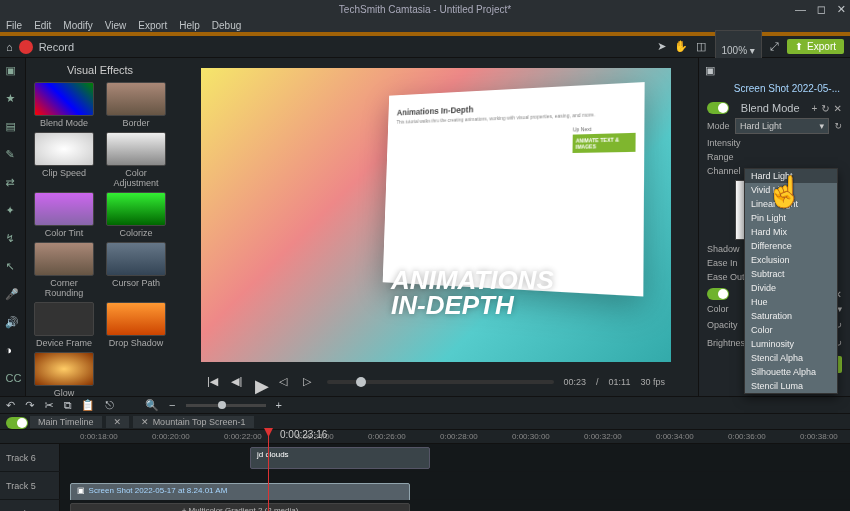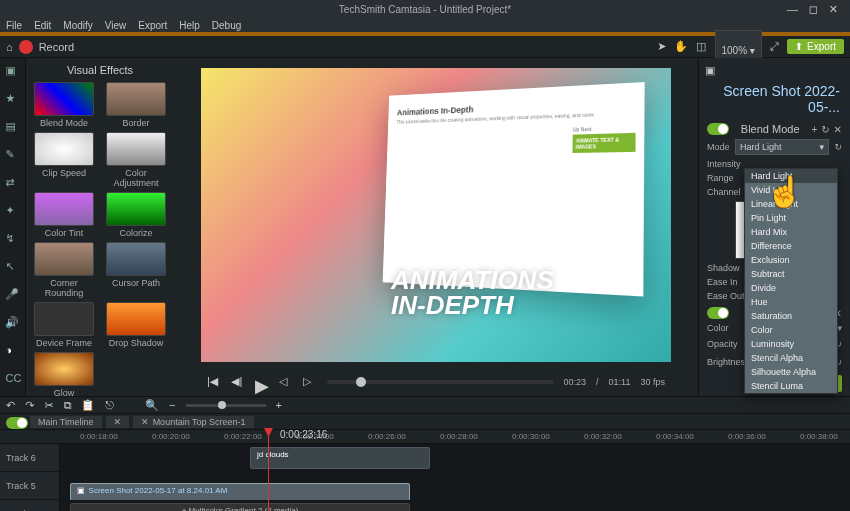--- a/index.html
+++ b/index.html
@@ -1,18 +1,18 @@
 <!DOCTYPE html>
 <html><head>
 <meta charset="utf-8">
 <style>
 * { margin: 0; padding: 0; box-sizing: border-box; font-family: -apple-system, Arial, sans-serif; }
 body { background: #1e2326; color: #c0c5c8; font-size: 11px; width: 850px; height: 511px; overflow: hidden; }
 
-.titlebar { height: 18px; background: #2a2f33; display: flex; align-items: center; justify-content: space-between; padding: 0 12px; font-size: 10px; }
+.titlebar { height: 18px; background: #2a2f33; display: flex; align-items: center; justify-content: space-between; padding: 0 4px; font-size: 10px; }
 .titlebar .center { position: absolute; left: 50%; transform: translateX(-50%); color: #aab; }
 .titlebar .controls span { margin-left: 8px; cursor: pointer; font-size: 11px; }
 
 .menubar { height: 18px; background: #2a2f33; display: flex; align-items: center; padding: 0 6px; border-bottom: 4px solid #a16207; }
 .menubar span { margin-right: 12px; font-size: 10px; color: #c0c5c8; }
 
 .toolbar { height: 22px; background: #1e2326; display: flex; align-items: center; justify-content: space-between; padding: 0 6px; border-bottom: 1px solid #111; }
 .toolbar .left { display: flex; align-items: center; gap: 6px; }
 .toolbar .right { display: flex; align-items: center; gap: 8px; }
 .toolbar .rec { background: #d33; width: 14px; height: 14px; border-radius: 50%; }
@@ -35,21 +35,21 @@
 .canvas { width: 470px; height: 298px; background: linear-gradient(135deg,#f5e66a 0%,#e88 35%,#5cc 70%,#3aa 100%); position: relative; overflow: hidden; }
 .mock-browser { position: absolute; left: 170px; top: 20px; width: 270px; height: 200px; background: #fff; transform: perspective(600px) rotateY(-18deg) rotateX(4deg); box-shadow: 0 10px 30px rgba(0,0,0,.3); font-size: 6px; color: #444; padding: 14px 10px; }
 .big-text { position: absolute; left: 190px; top: 200px; color: #fff; font-weight: 900; font-size: 26px; line-height: .95; text-shadow: 0 0 6px rgba(0,0,0,.3); font-style: italic; }
 .playback-bar { width: 470px; height: 28px; display: flex; align-items: center; gap: 10px; padding: 0 6px; background: #1e2326; margin-top: 6px; }
 .playback-bar .btn { width: 14px; height: 14px; color: #ccc; }
 .playback-bar .scrub { flex: 1; height: 4px; background: #333; border-radius: 2px; position: relative; }
 .playback-bar .scrub .knob { position: absolute; left: 13%; top: -3px; width: 10px; height: 10px; background: #c0c5c8; border-radius: 50%; }
 .playback-bar .time { font-size: 9px; color: #aaa; }
 
 .props-panel { width: 152px; background: #202529; border-left: 1px solid #111; display: flex; flex-direction: column; padding: 4px; position: relative; overflow: visible; }
-.props-panel .clip-name { color: #a7d6ff; font-size: 14px; text-align: right; padding: 4px 6px; }
+.props-panel .clip-name { color: #a7d6ff; font-size: 10px; text-align: right; padding: 4px 6px; }
 .prop-header { display: flex; align-items: center; justify-content: space-between; padding: 2px 4px; margin-top: 2px; }
 .prop-header .title { flex: 1; text-align: center; font-size: 11px; }
 .toggle { width: 22px; height: 12px; background: #6fb32e; border-radius: 6px; position: relative; }
 .toggle::after { content: ''; position: absolute; right: 1px; top: 1px; width: 10px; height: 10px; background: #fff; border-radius: 50%; }
 .hdr-icons { display: flex; gap: 4px; color: #aaa; font-size: 10px; }
 .prop-row { display: flex; align-items: center; justify-content: space-between; padding: 2px 4px; font-size: 9px; color: #aaa; }
 .prop-row .slider { flex: 1; height: 3px; background: #444; margin: 0 6px; position: relative; }
 .prop-row .slider .kn { position: absolute; top: -3px; width: 8px; height: 8px; background: #c0c5c8; border-radius: 50%; }
 .prop-row input { width: 36px; background: #2e3438; border: 1px solid #444; color: #ccc; font-size: 9px; padding: 1px 2px; text-align: right; }
 .mode-select { width: 94px; background: #3a4449; border: 1px solid #555; color: #ccc; font-size: 9px; padding: 2px 4px; position: relative; }

